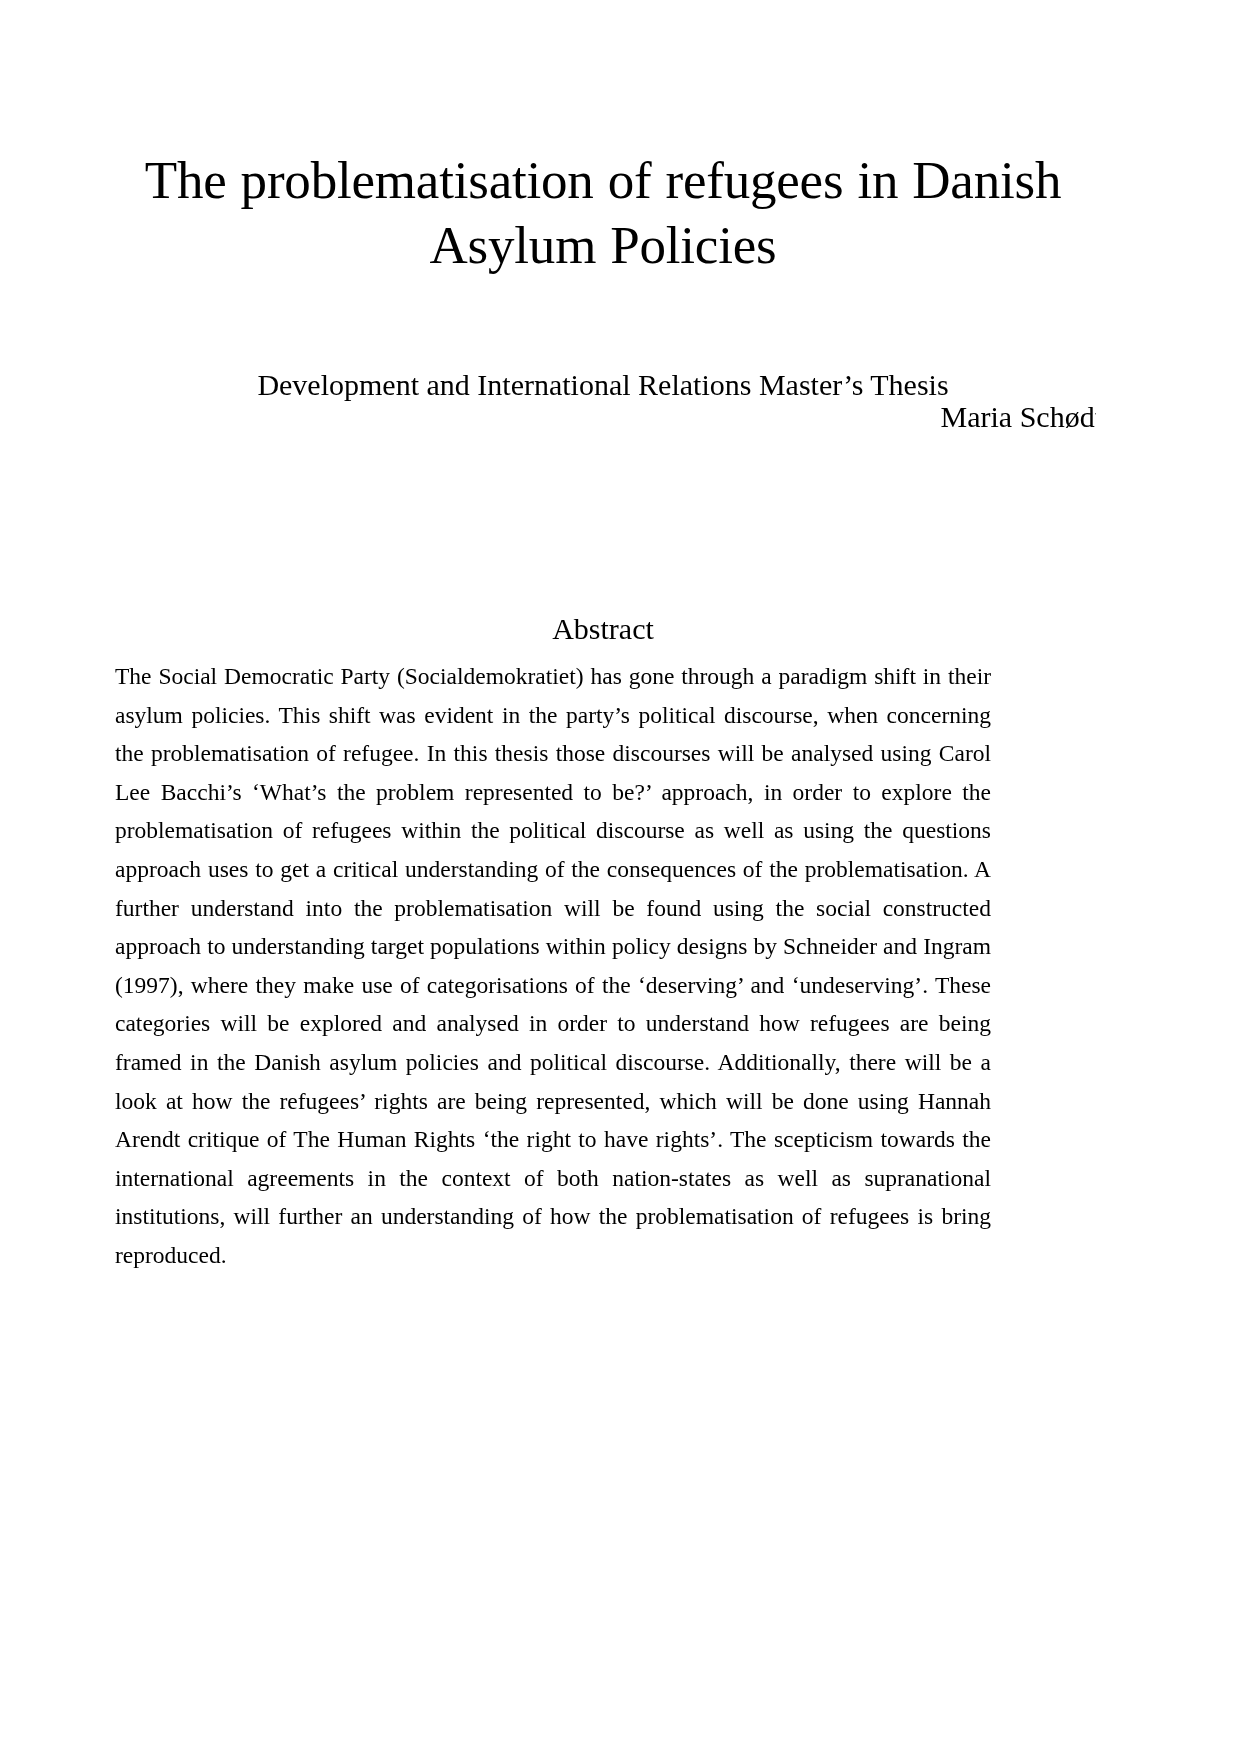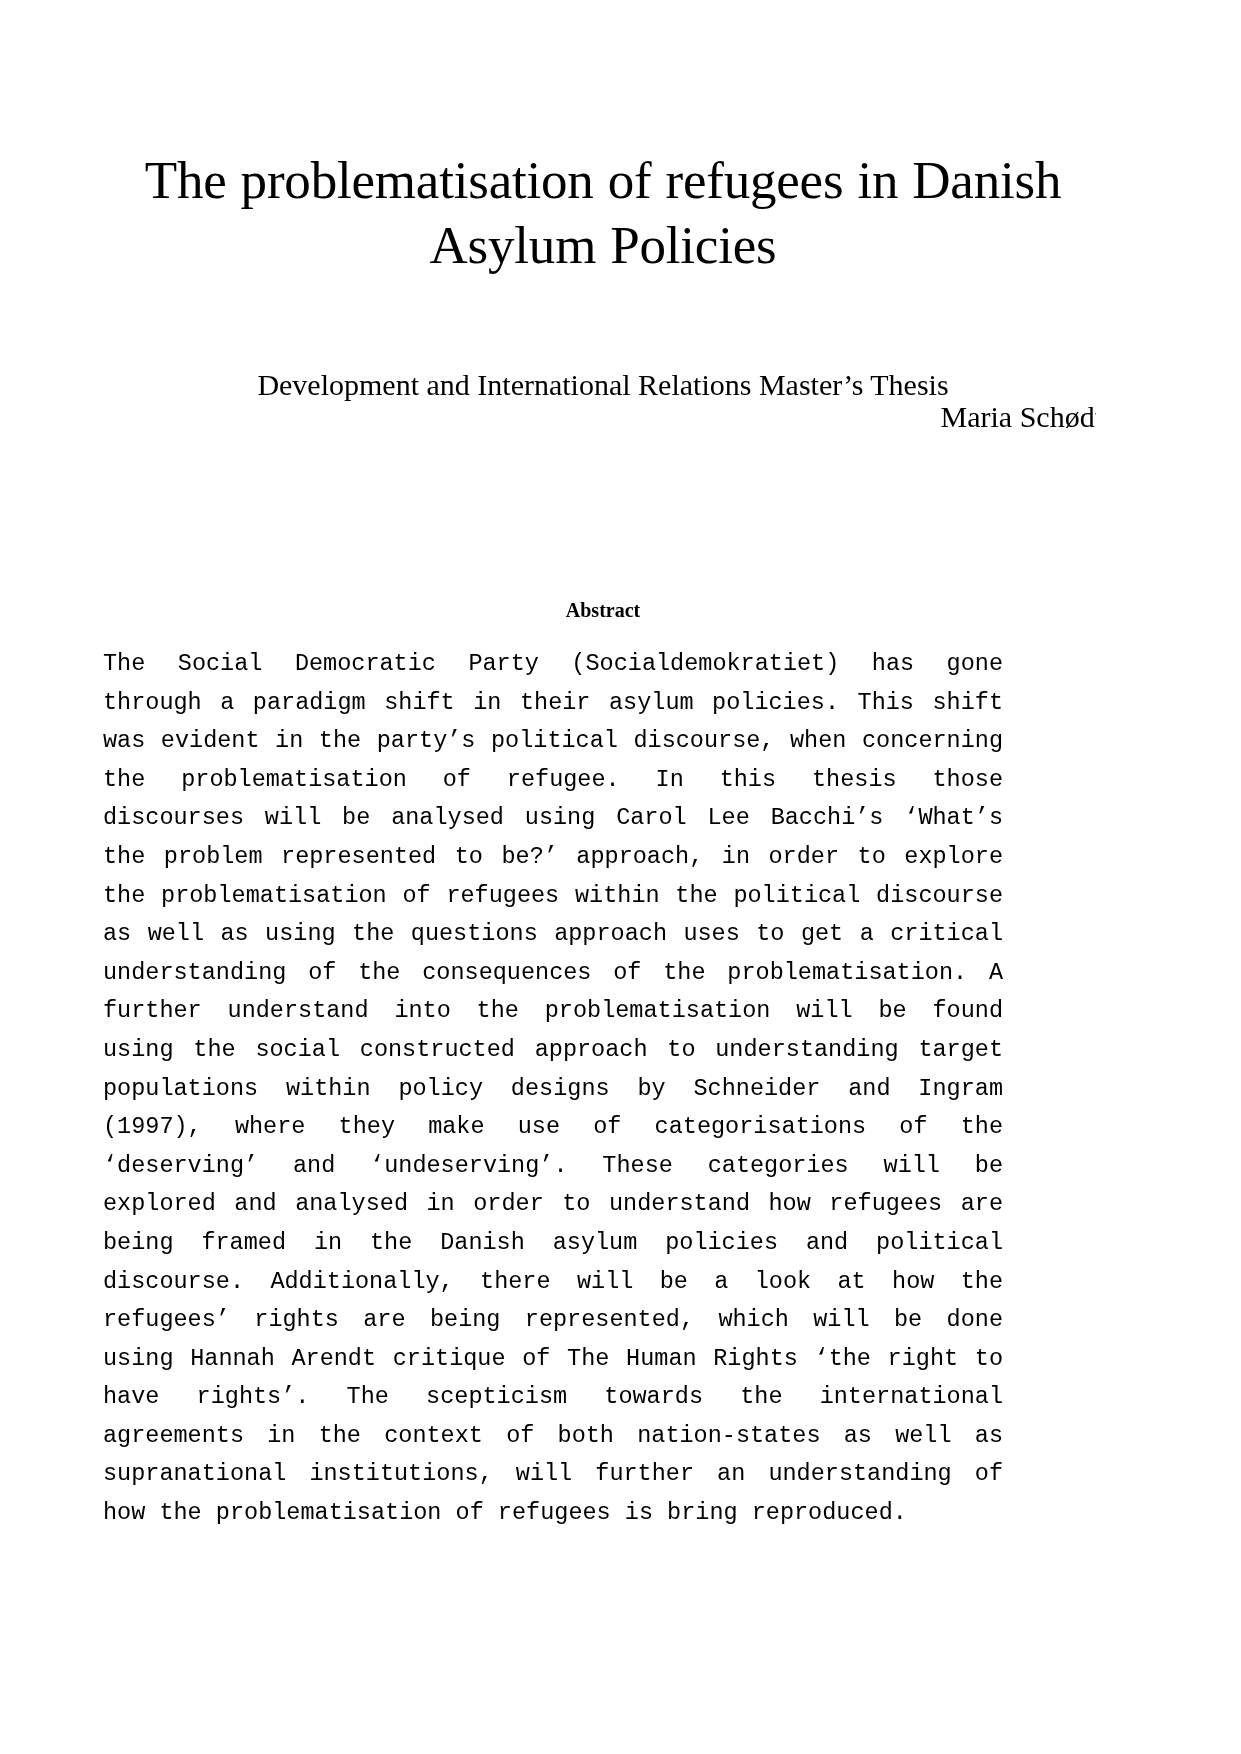--- a/index.html
+++ b/index.html
@@ -74,41 +74,40 @@
 
   
   .abstract-heading-block {
     position: absolute;
     left: 103px;
     top: 593px;
     width: 1000px;
     text-align: center;
   }
   .abstract-heading {
-    font-size: 20px;
+    font-size: 30px;
     line-height: 1.3;
-    font-weight: bold;
-    margin: 4px;
+    font-weight: normal;
+    margin: 16px;
   }
 
   
   .abstract-body-block {
     position: absolute;
     left: 103px;
     top: 645px;
     width: 900px;
   }
   .abstract-paragraph {
     font-size: 23.5px;
     line-height: 38.6px;
     text-align: justify;
     text-justify: inter-word;
-    margin: 0;
+    margin: 12px;
     hyphens: none;
-    font-family: Liberation Mono, monospace;
   }
 </style>
 </head>
 <body>
 
 <div class="page">
 
   <div class="title-block">
     <h1 class="doc-title">The problematisation of refugees in Danish Asylum Policies</h1>
   </div>

